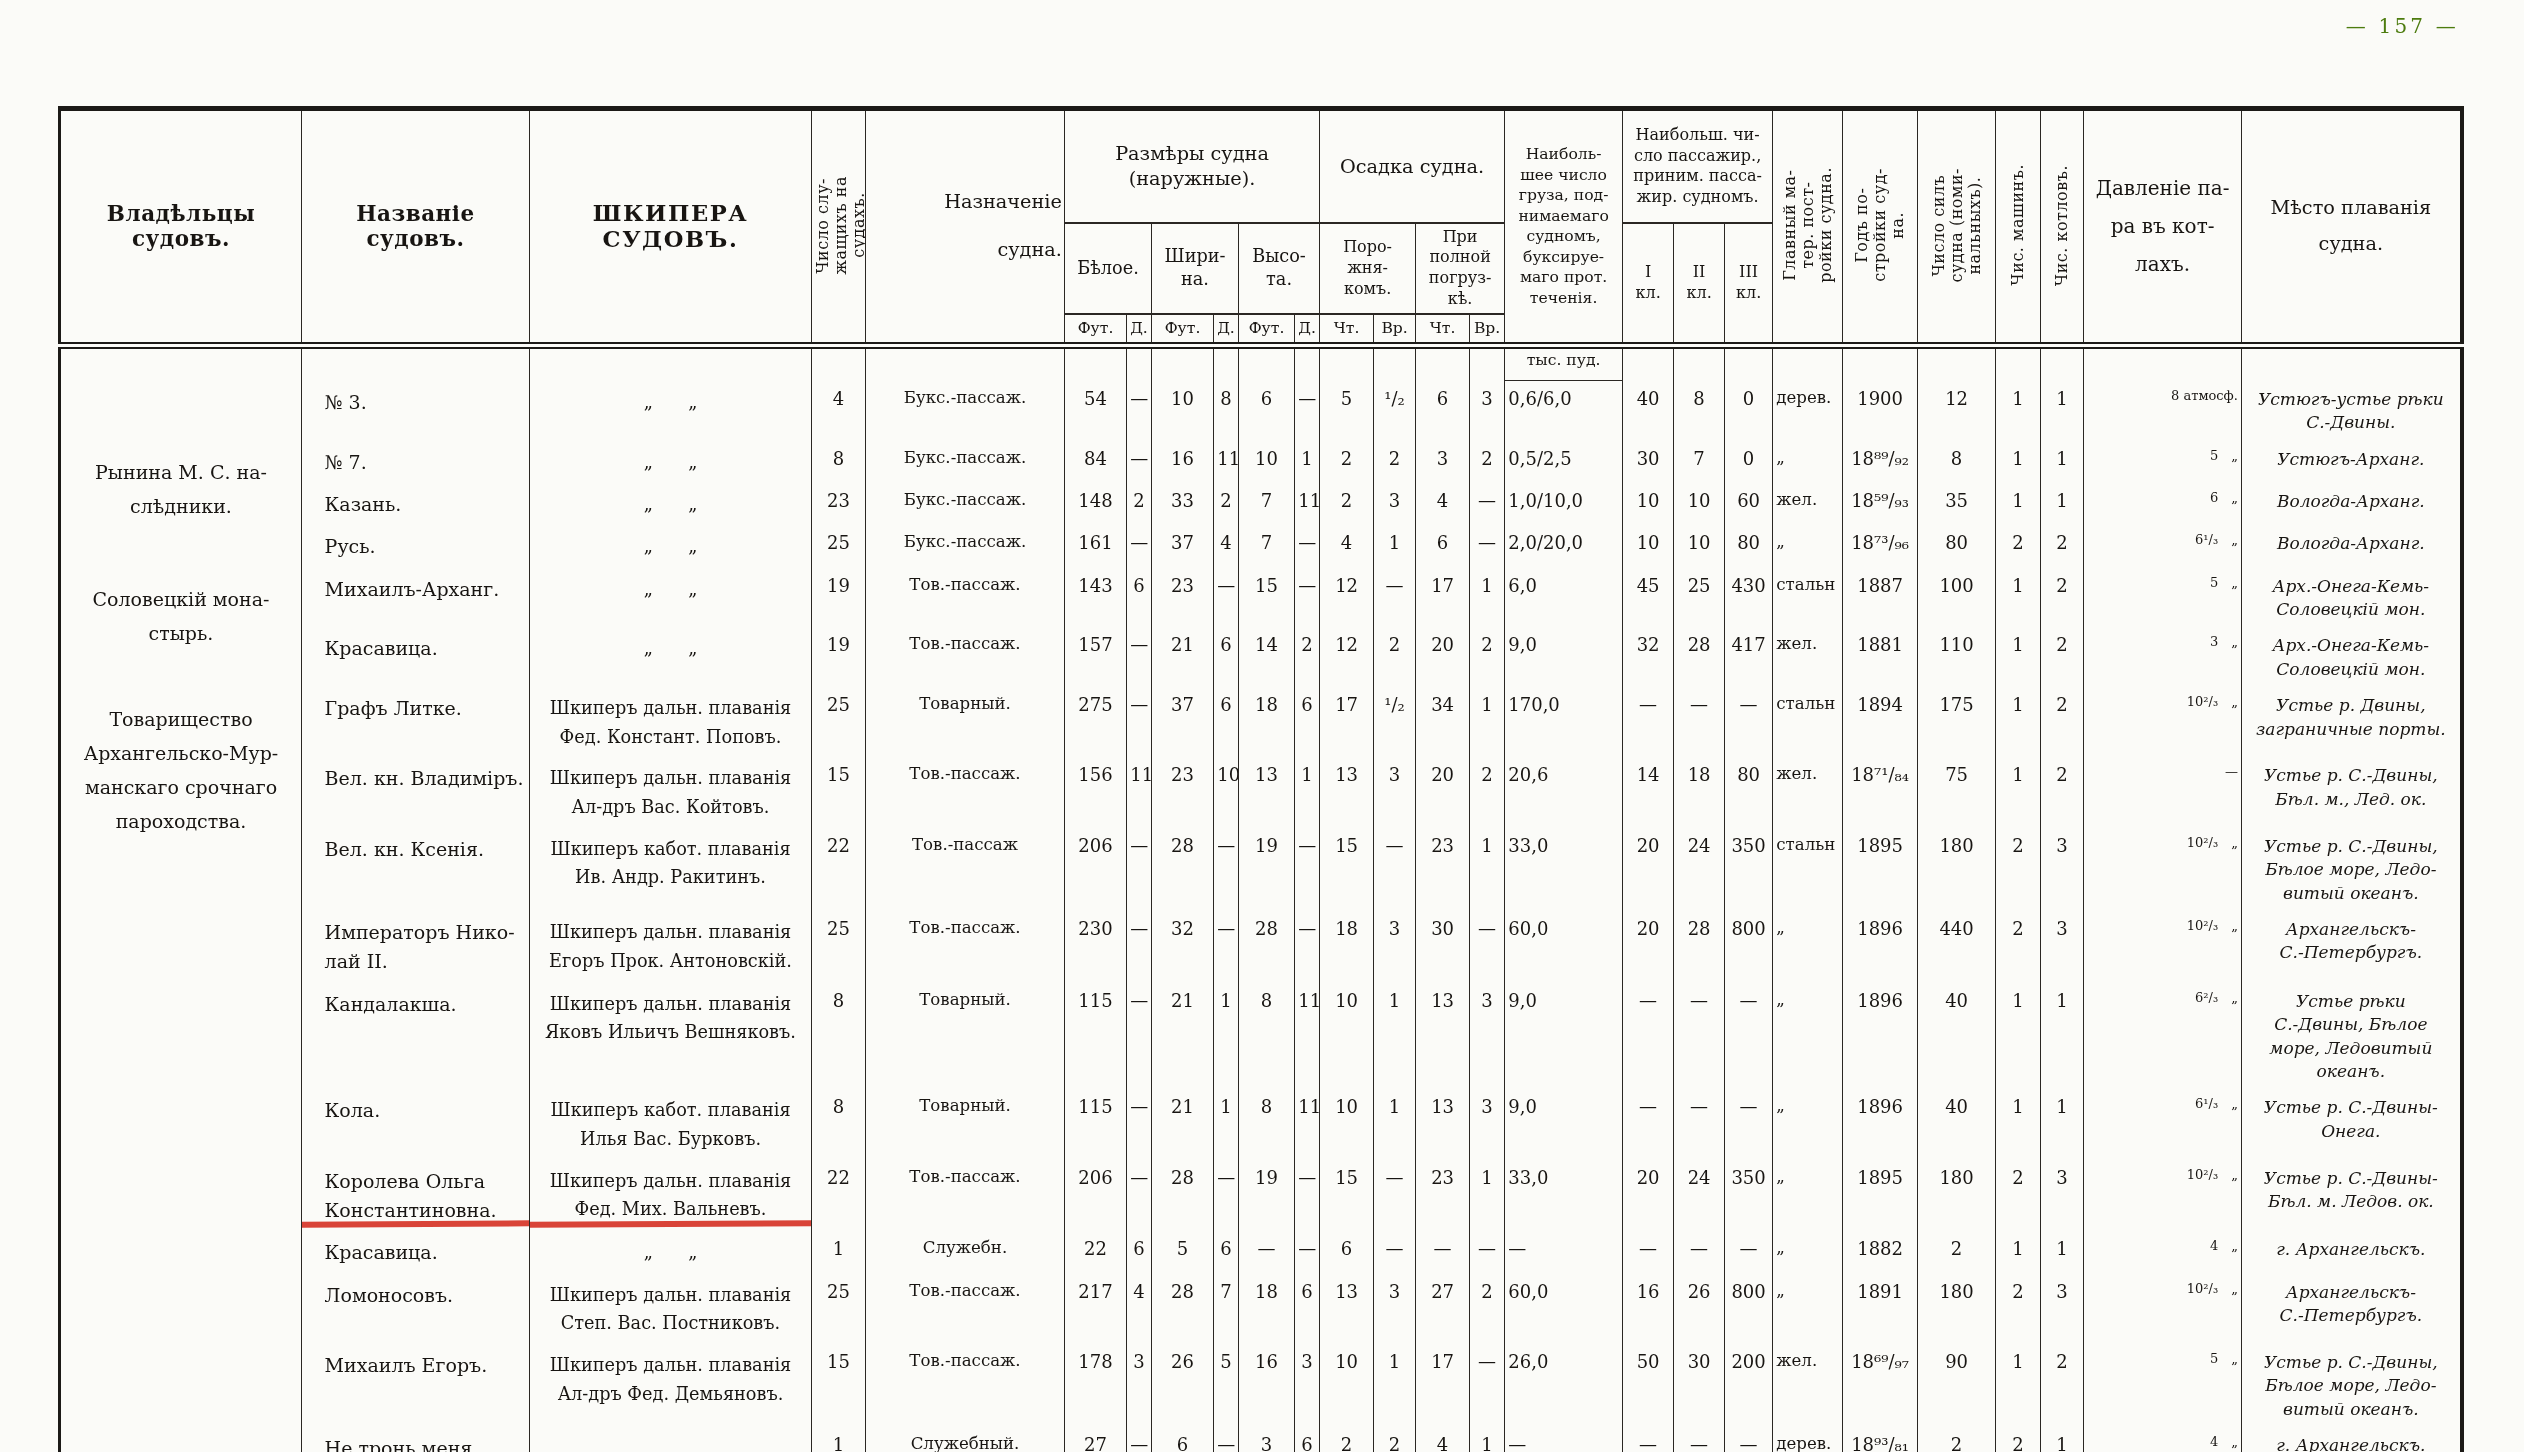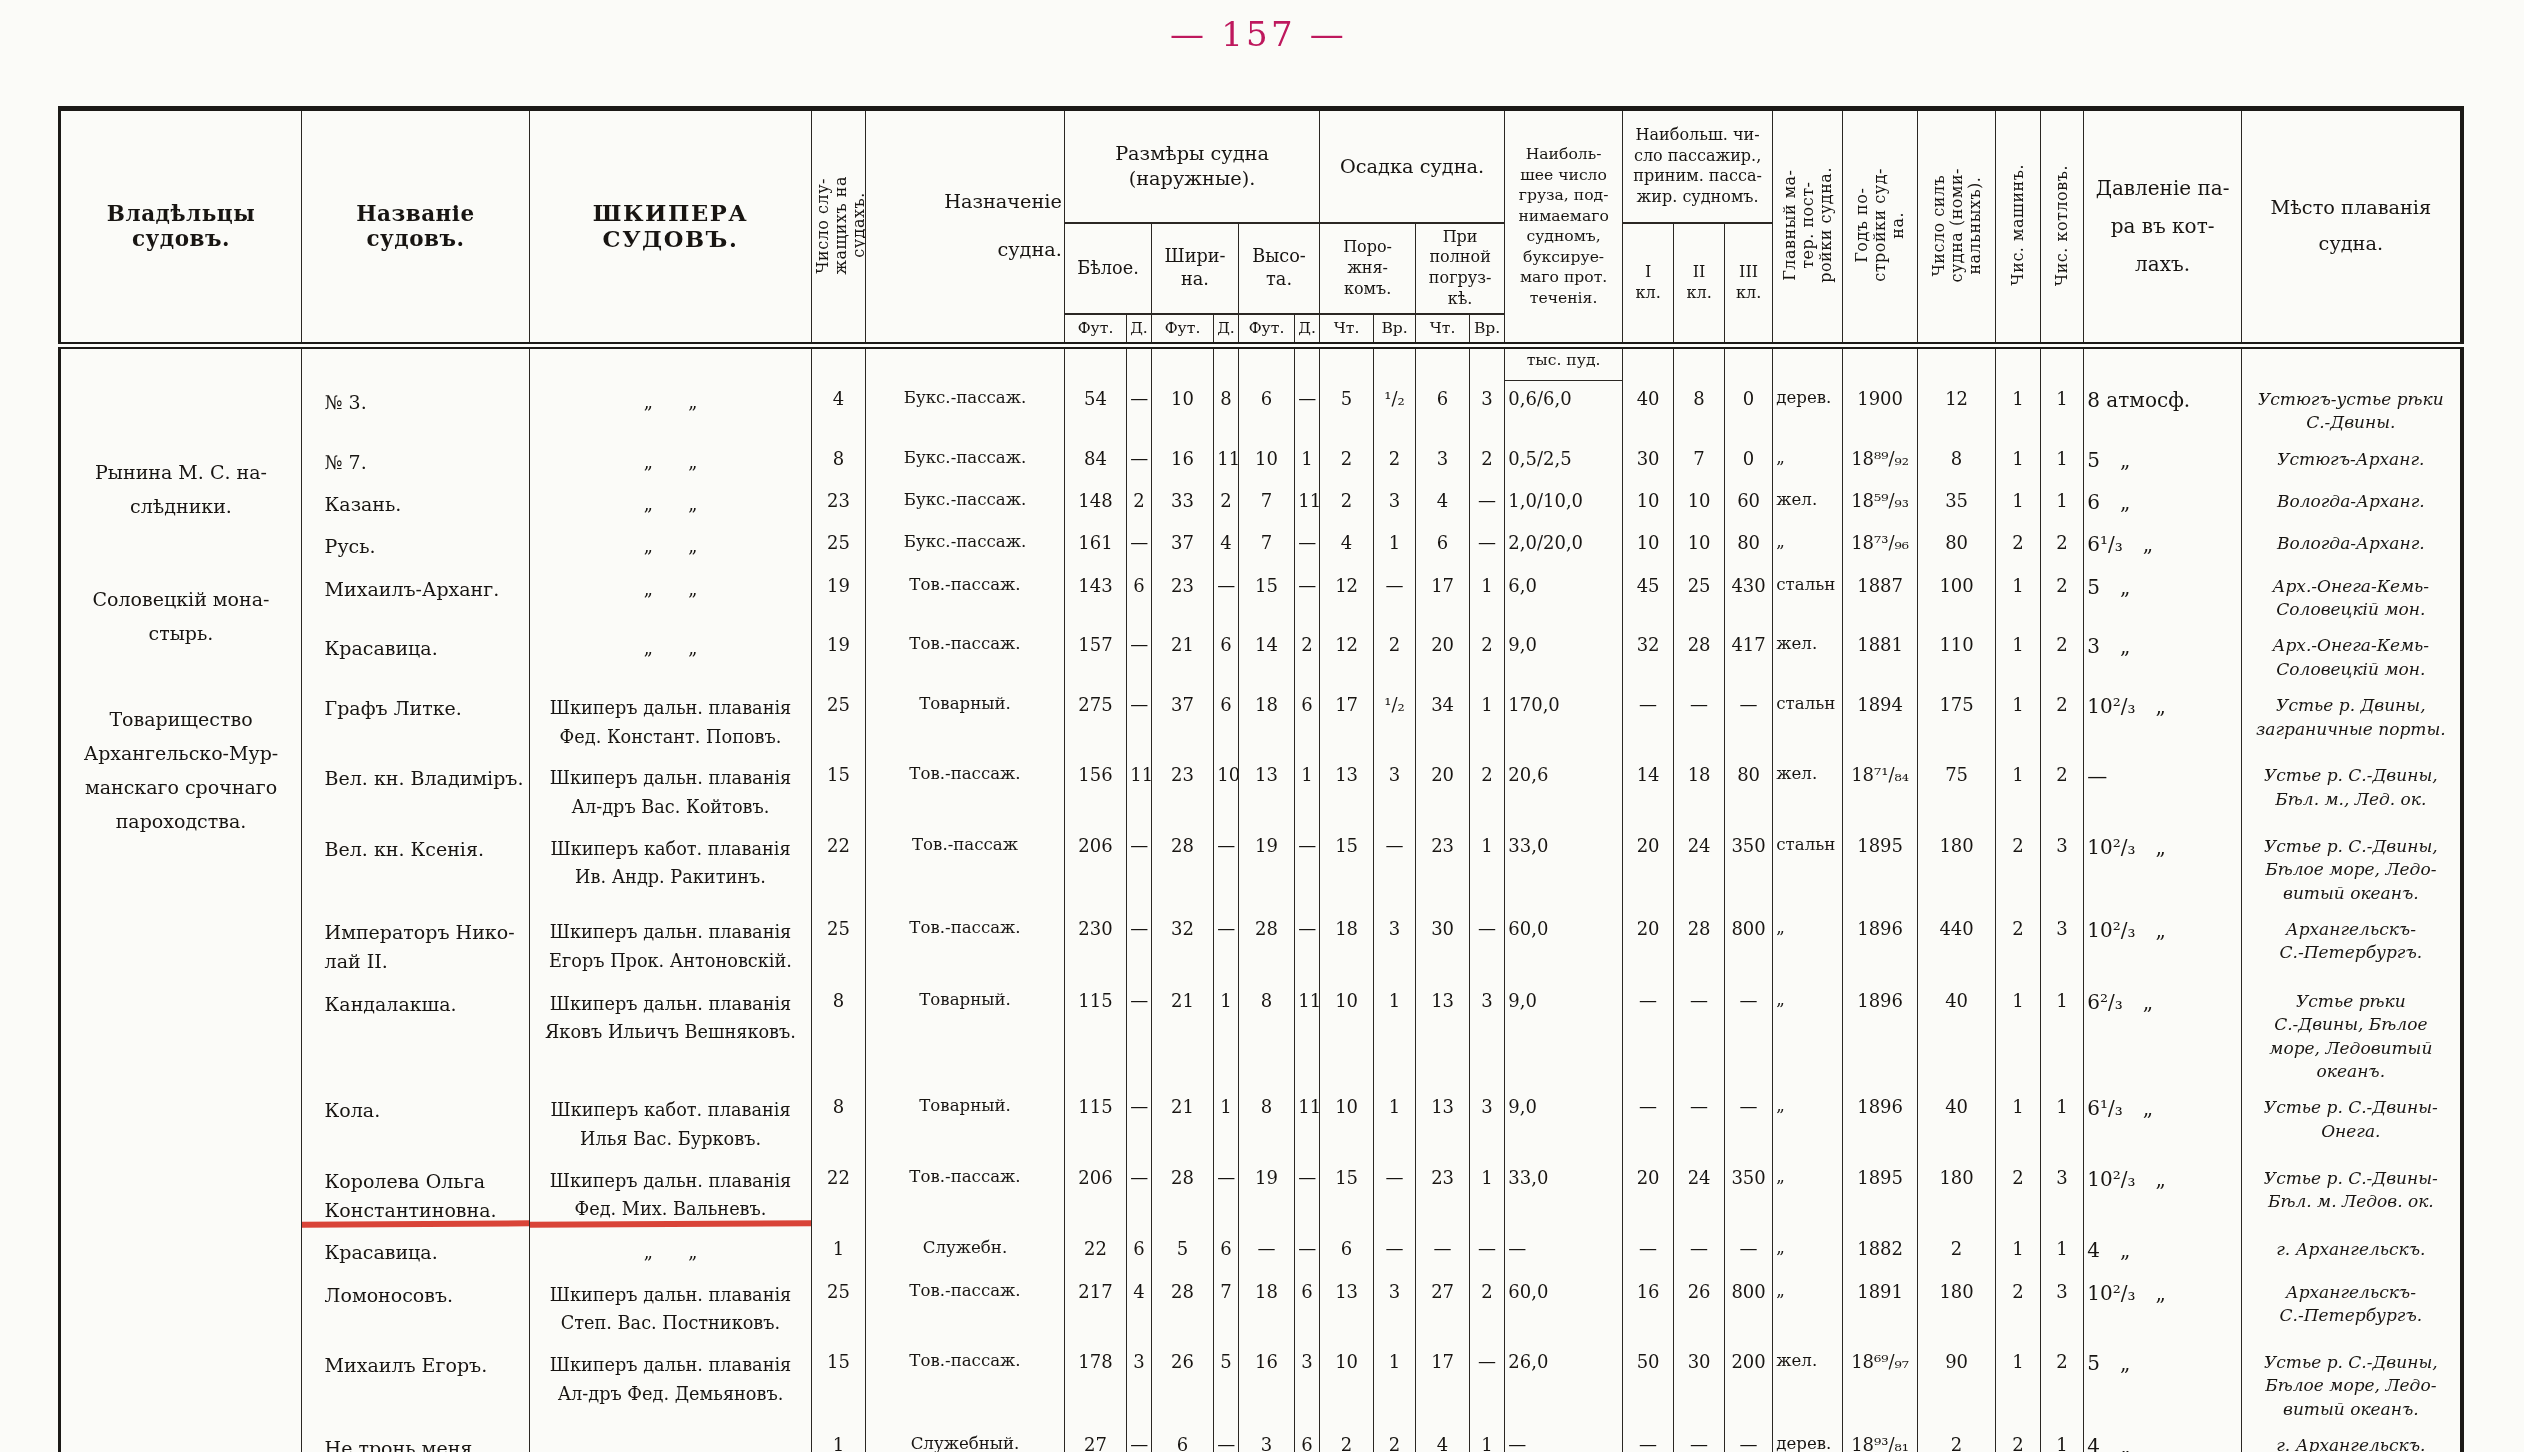--- a/index.html
+++ b/index.html
@@ -7,21 +7,21 @@
     width:2525px;height:1452px;
     background:#fbfbf8;
     font-family:"DejaVu Serif", serif;
     color:#181512;
     overflow:hidden;
     position:relative;
   }
   #page{position:absolute;inset:0;}
   #page-number{
     position:absolute;top:14px;left:58px;width:2401px;
-    text-align:center;font-size:34px;letter-spacing:3.2px;color:#be185d;
+    text-align:right;font-size:20px;letter-spacing:3.2px;color:#4d7c0f;
   }
   table#ships{
     position:absolute;left:58px;top:106px;width:2401px;
     table-layout:fixed;border-collapse:collapse;
     border-top:5.4px solid #1c1a17;
     border-left:3.8px solid #1c1a17;
     border-right:4.8px solid #1c1a17;
   }
   th,td{
     border-left:1.6px solid #2b2archive723;
@@ -61,21 +61,21 @@
   }
   tr.unit-row td{border-top:7px double #1c1a17;padding:2.1px 1.1px 3.2px 1.1px;height:26px;}
   td.c-unit{font-size:15.6px;text-align:center;border-bottom:1.6px solid #2b2723;}
   td.c-owner{font-size:19px;text-align:center;line-height:1.8;padding-top:15px;}
   td.c-name{font-size:19px;text-align:left;padding-left:22.6px;line-height:1.55;}
   td.c-skip{font-size:17.7px;text-align:center;line-height:1.62;}
   td.c-num{text-align:center;font-size:18px;}
   td.c-purp{text-align:center;font-size:16.6px;}
   td.c-cargo{text-align:left;font-size:18px;}
   td.c-mat{font-size:16.6px;}
-  td.c-press{text-align:left;font-size:20px;margin-top:12px;}
+  td.c-press{text-align:right;font-size:13px;margin-top:12px;}
   td.c-place{text-align:center;font-size:17px;line-height:1.38;font-style:italic;}
   td.red-underline{position:relative;}
   td.red-underline::after{
     content:"";position:absolute;left:-2.1px;right:-2.1px;bottom:3.2px;height:6.4px;
     background:#d63427;border-radius:1.6px;transform:rotate(-0.35deg);opacity:0.92;
   }
 </style>
 </head>
 <body>
 

